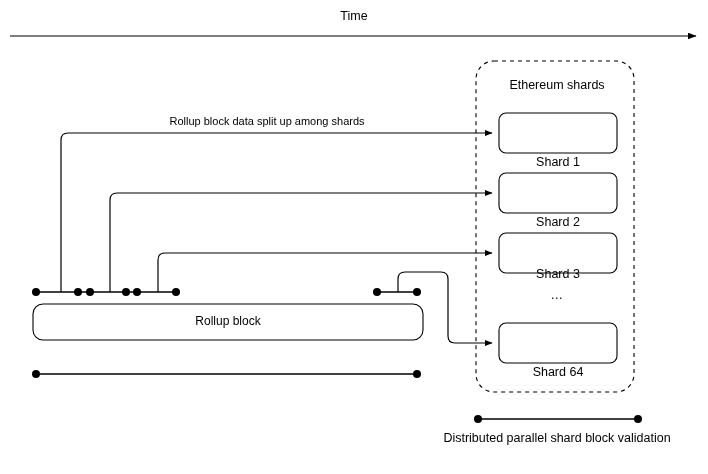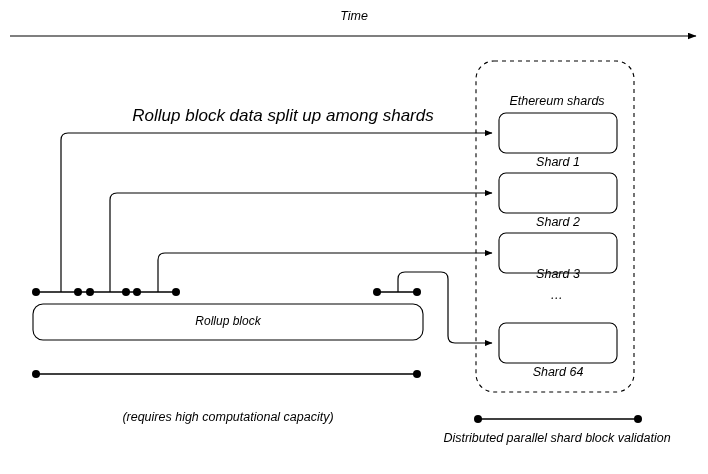--- a/index.html
+++ b/index.html
@@ -7,21 +7,20 @@
     padding: 0;
     background: #ffffff;
   }
   #canvas {
     position: relative;
     width: 699px;
     height: 474px;
     background: #ffffff;
     font-family: "Liberation Sans", sans-serif;
     overflow: hidden;
-    font-style: italic;
   }
   #diagram-svg {
     position: absolute;
     left: 0;
     top: 0;
     width: 708px;
     height: 474px;
   }
   .lbl {
     position: absolute;
@@ -34,28 +33,27 @@
     text-align: center;
     transform: translateX(-50%);
   }
   #time-label {
     left: 354px;
     top: 9px;
     font-size: 12.5px;
   }
   #ethereum-shards-label {
     left: 557px;
-    top: 94px;
+    top: 78px;
     font-size: 12.5px;
   }
   #split-label {
     left: 267px;
-    top: 105px;
-    font-size: 17px;
-    margin-left: 16px;
+    top: 115px;
+    font-size: 11px;
   }
   #rollup-block-label {
     left: 228px;
     top: 314px;
     font-size: 12px;
     text-align: center;
   }
   #ellipsis-label {
     left: 557px;
     top: 288px;
@@ -138,21 +136,20 @@
 
   <div class="lbl lbl-center" id="ethereum-shards-label">Ethereum shards</div>
 
   <div class="lbl lbl-center" id="split-label">Rollup block data split up among shards</div>
 
   <div class="lbl lbl-center" id="rollup-block-label">Rollup block</div>
 
   <div class="lbl lbl-center" id="ellipsis-label">...</div>
 
   <div class="lbl lbl-center" id="centralized-label">
-    <div>(requires high computational capacity)</div>
   </div>
 
   <div class="lbl lbl-center" id="distributed-label">Distributed parallel shard block validation</div>
 
   <div class="lbl shard-label" style="left:558px; top:126px;">Shard 1</div>
   <div class="lbl shard-label" style="left:558px; top:186px;">Shard 2</div>
   <div class="lbl shard-label" style="left:558px; top:238px;">Shard 3</div>
   <div class="lbl shard-label" style="left:558px; top:336px;">Shard 64</div>
 
 </div>

